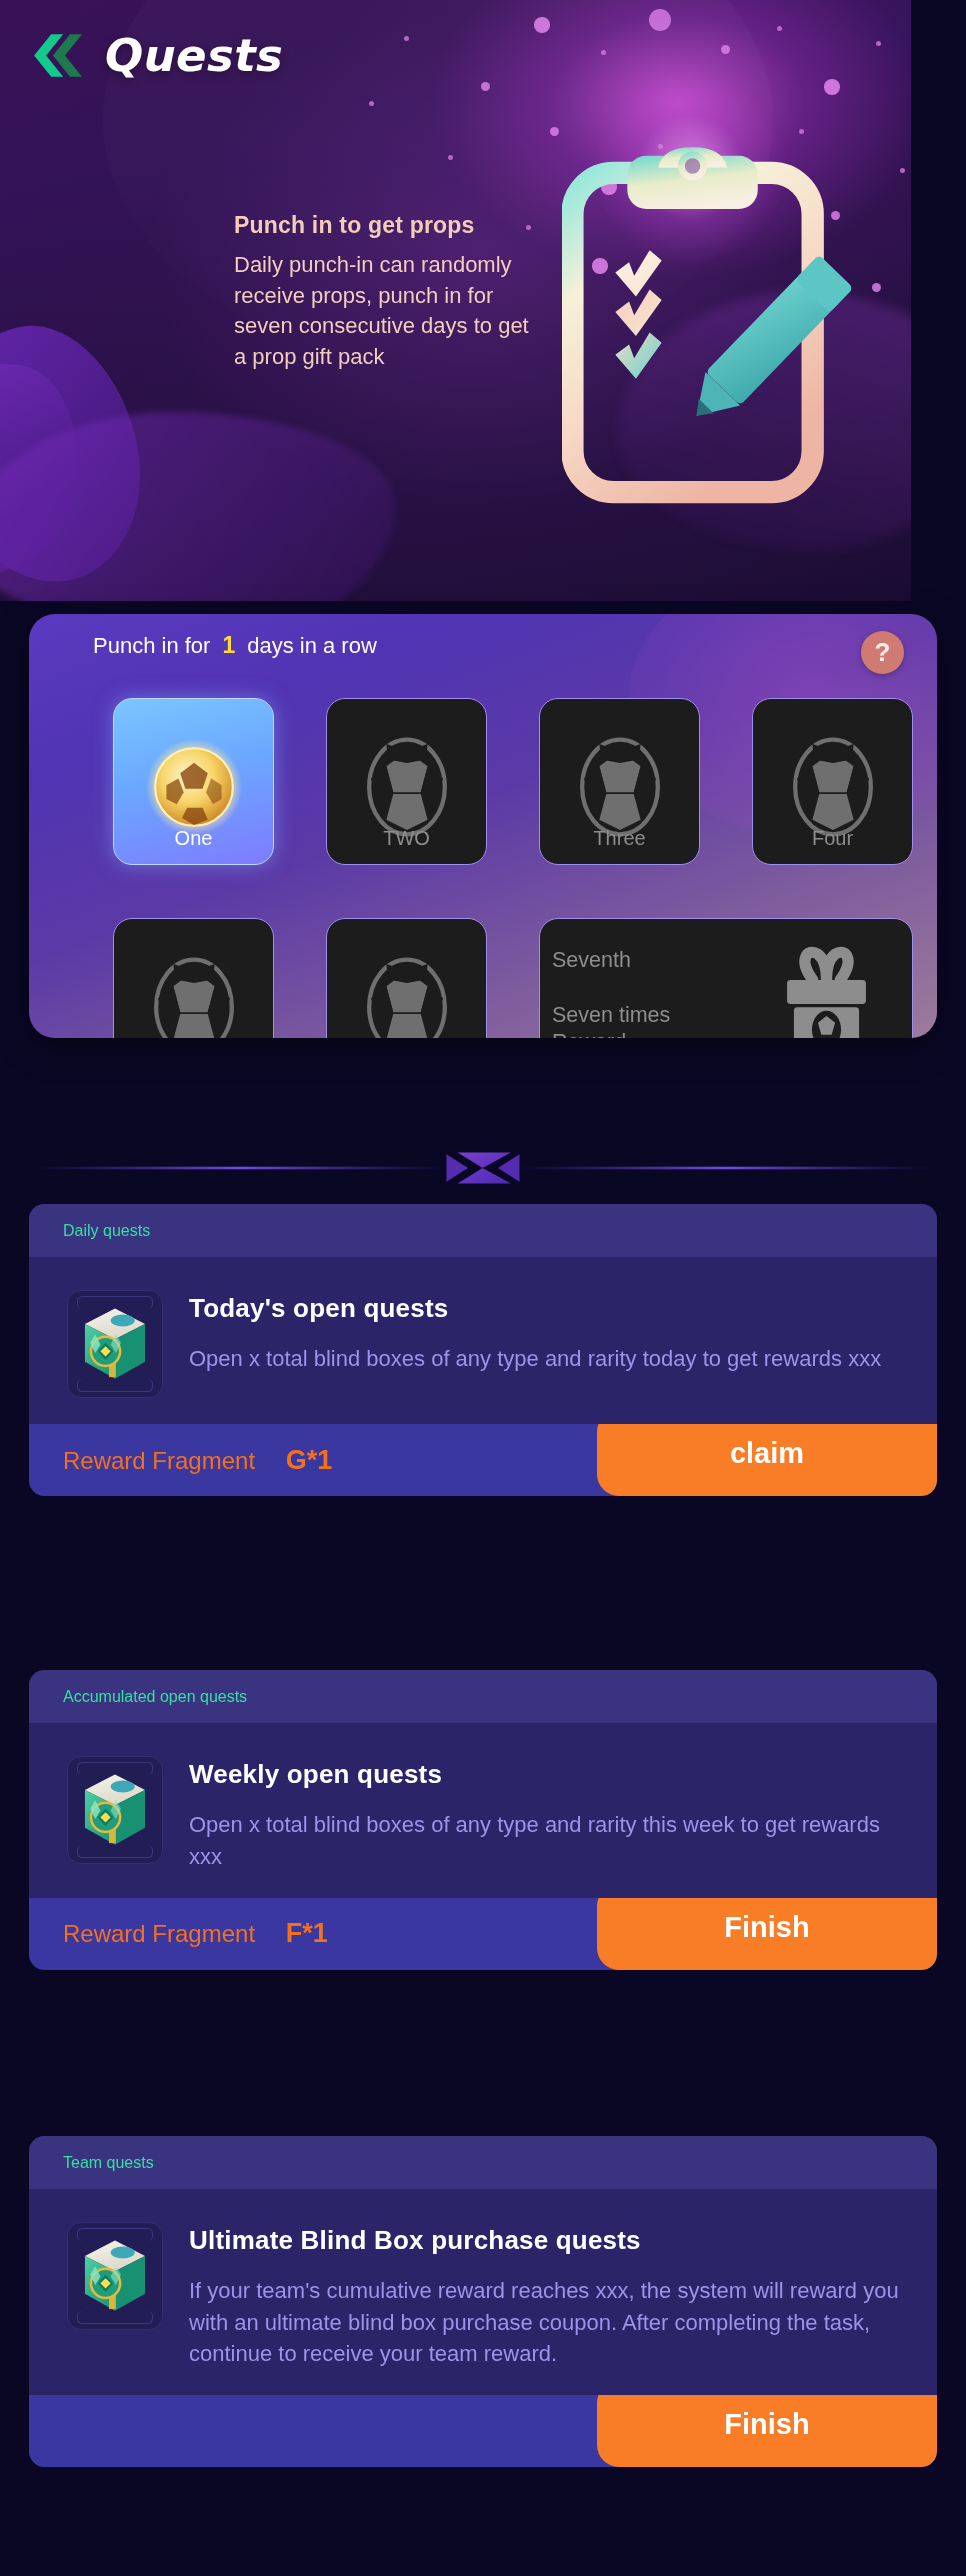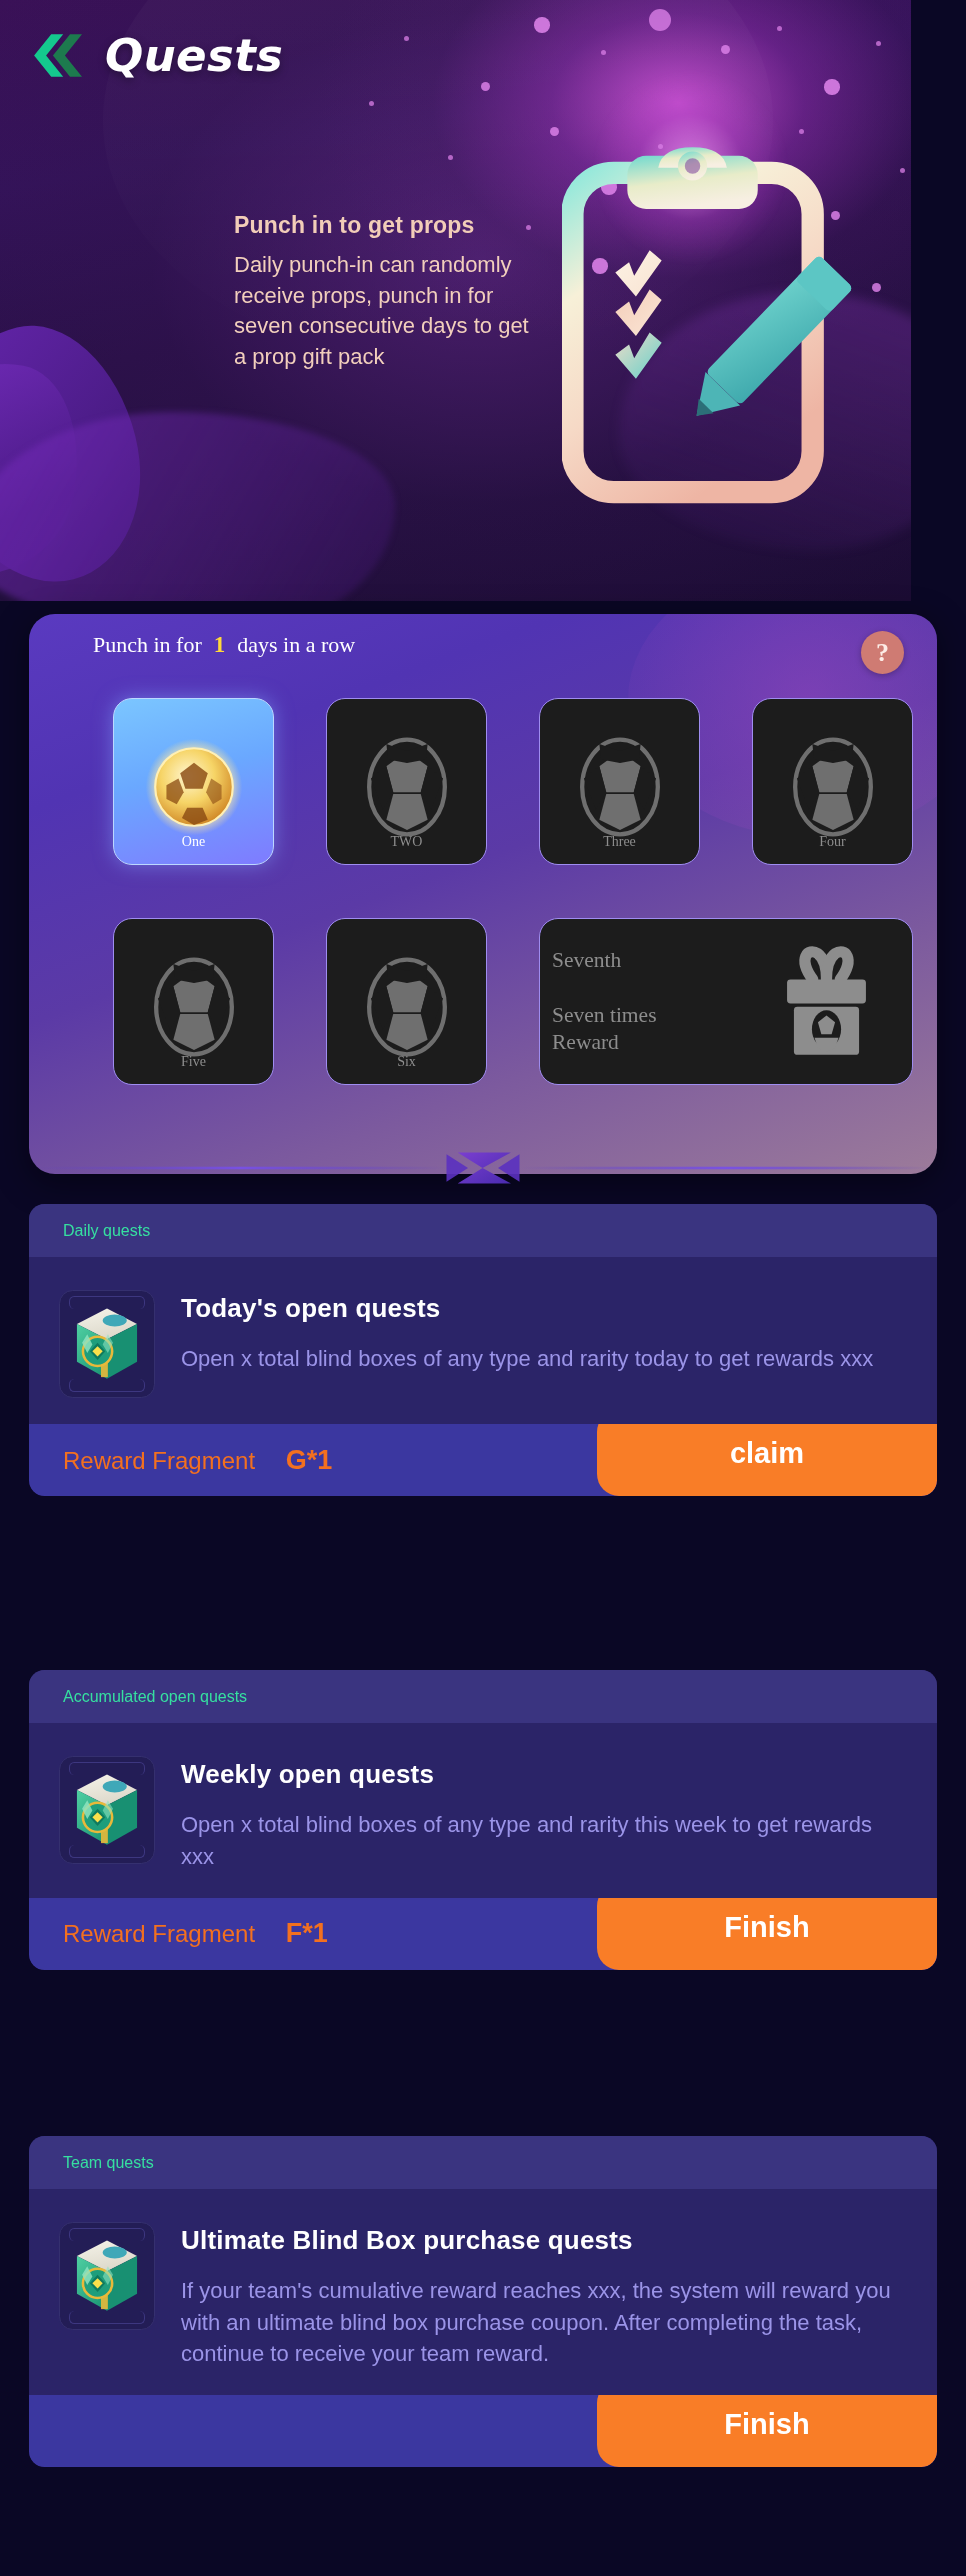--- a/index.html
+++ b/index.html
@@ -121,27 +121,26 @@
     position: absolute;
     left: 562px; top: 142px;
     width: 292px; height: 369px;
   }
 
   
   .punch-panel {
     position: absolute;
     left: 29px; top: 614px;
     width: 908px;
-    height: 560px;
+    height: 424px;
     border-radius: 26px;
     background:
       linear-gradient(160deg, #5a3ac0 0%, #5134b3 22%, #5b3aa6 46%, #7c5a9e 72%, #9c7b9a 100%);
     box-shadow: 0 8.6px 34px rgba(0,0,0,0.45);
     overflow: hidden;
-    font-family: Liberation Serif, serif;
   }
   .punch-panel-sheen {
     position: absolute;
     right: -52px; top: -52px;
     width: 361px; height: 275px;
     border-radius: 50%;
     background: radial-gradient(circle, rgba(150,70,190,0.55), rgba(0,0,0,0));
   }
   .punch-head {
     position: absolute;
@@ -199,21 +198,21 @@
     background: linear-gradient(165deg, #7bc6ff 0%, #6aa8ff 45%, #7f7bff 100%);
     border-color: #bcd8ff;
     box-shadow: 0 0 19px rgba(130,160,255,0.55);
   }
   .day-card .ball {
     position: absolute;
     left: 50%; top: 38px;
     transform: translateX(-50%);
   }
   .day-label {
-    font-size: 14px;
+    font-size: 20px;
     color: #8d8d8d;
     font-weight: 400;
     z-index: 2;
   }
   .day-card.active .day-label { color: #ffffff; font-weight: 500; }
 
   .day-card.wide {
     grid-column: span 2;
     width: 374px;
     flex-direction: row;
@@ -253,21 +252,21 @@
     align-items: center;
     padding-left: 34px;
   }
   .quest-header-title {
     font-size: 16px;
     color: #36e0a0;
     font-weight: 500;
   }
   .quest-body {
     display: flex;
-    padding: 33px 34px 0 30px;
+    padding: 33px 34px 0 38px;
     gap: 26px;
     background: #2b2468;
   }
   .quest-icon-box {
     width: 96px;
     height: 108px;
     flex: 0 0 96px;
     border-radius: 13.7px;
     background: #231d56;
     border: 1.7px solid #35306f;

